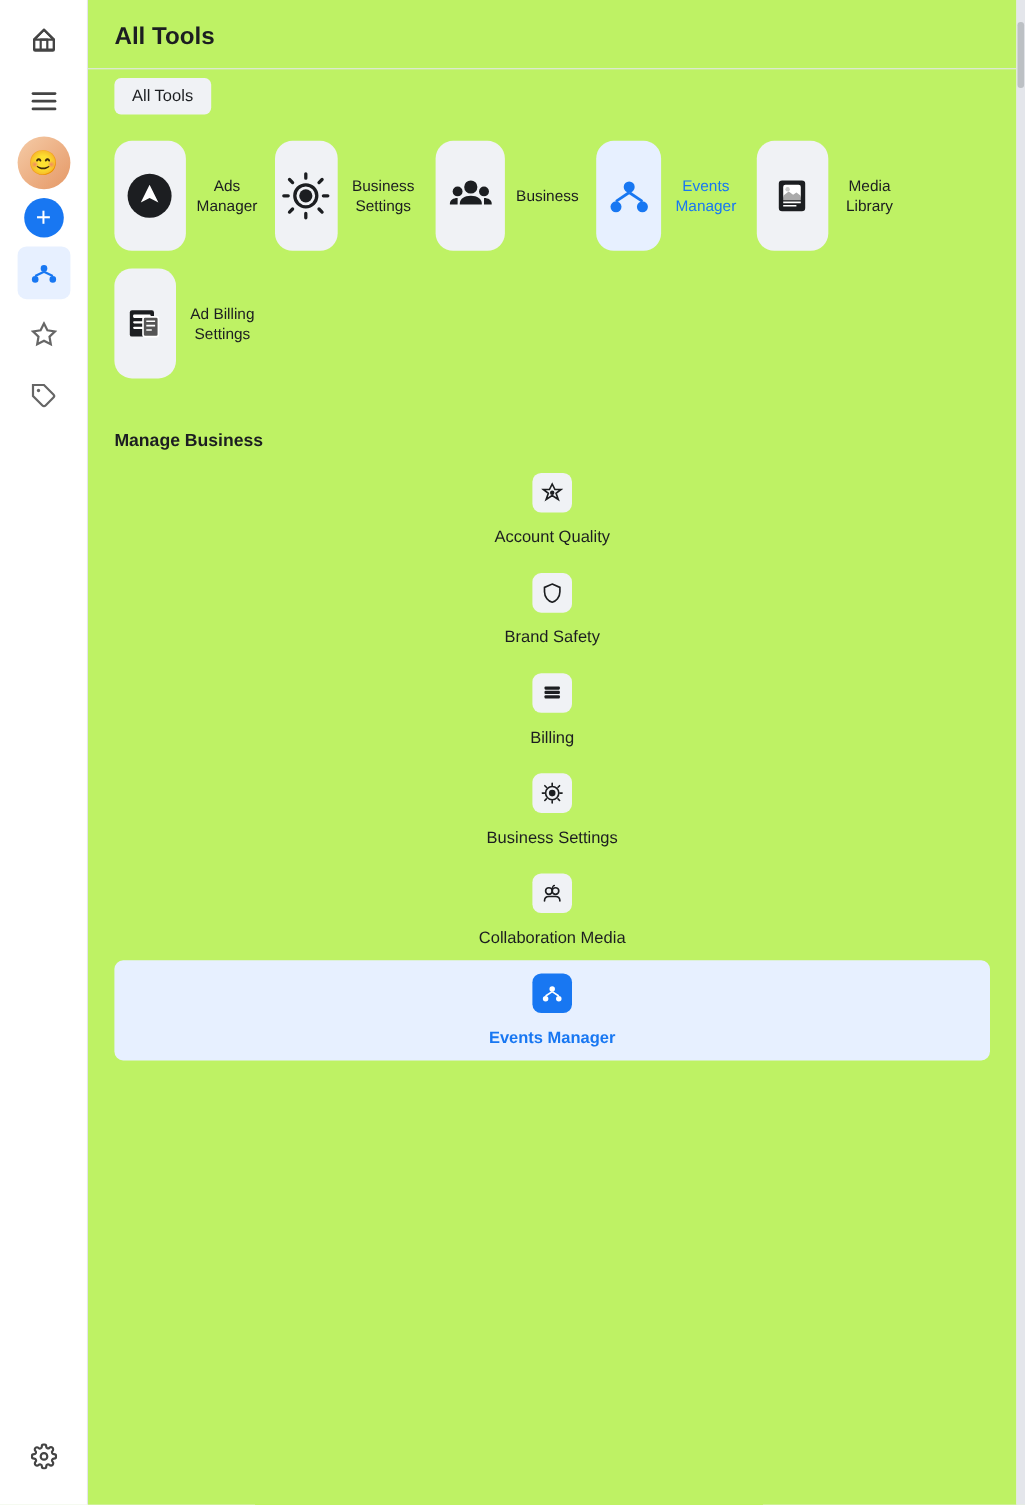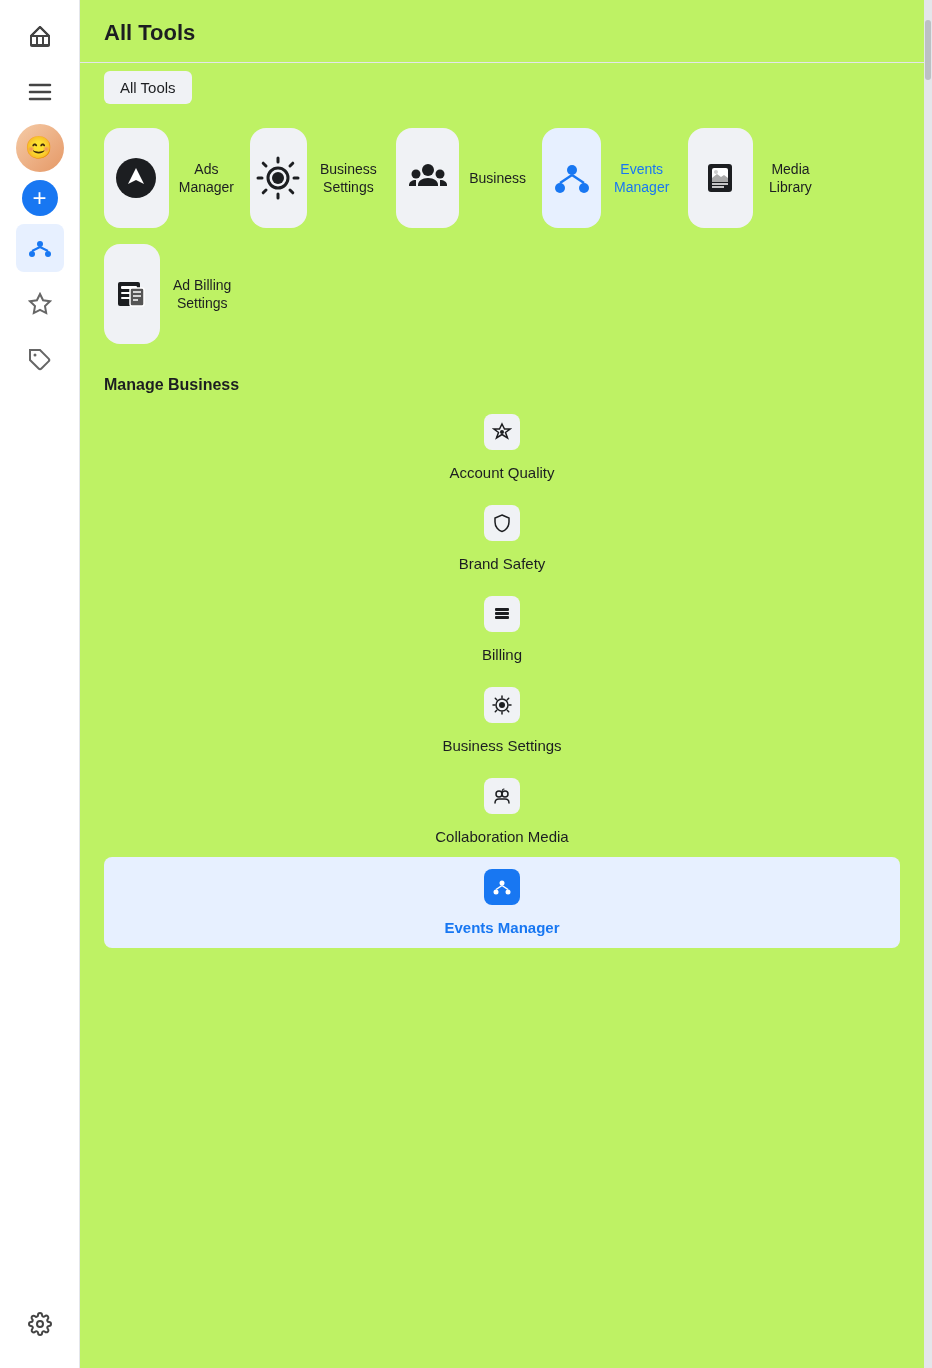--- a/index.html
+++ b/index.html
@@ -178,20 +178,21 @@
     
     .manage-section {
       padding: 24px 24px 0 24px;
     }
 
     .manage-title {
       font-size: 16px;
       font-weight: 700;
       color: #1c1e21;
       margin-bottom: 8px;
+      margin-top: 16px;
     }
 
     .menu-item {
       display: flex;
       align-items: center;
       gap: 14px;
       padding: 12px 16px;
       border-radius: 8px;
       cursor: pointer;
       font-size: 15px;

